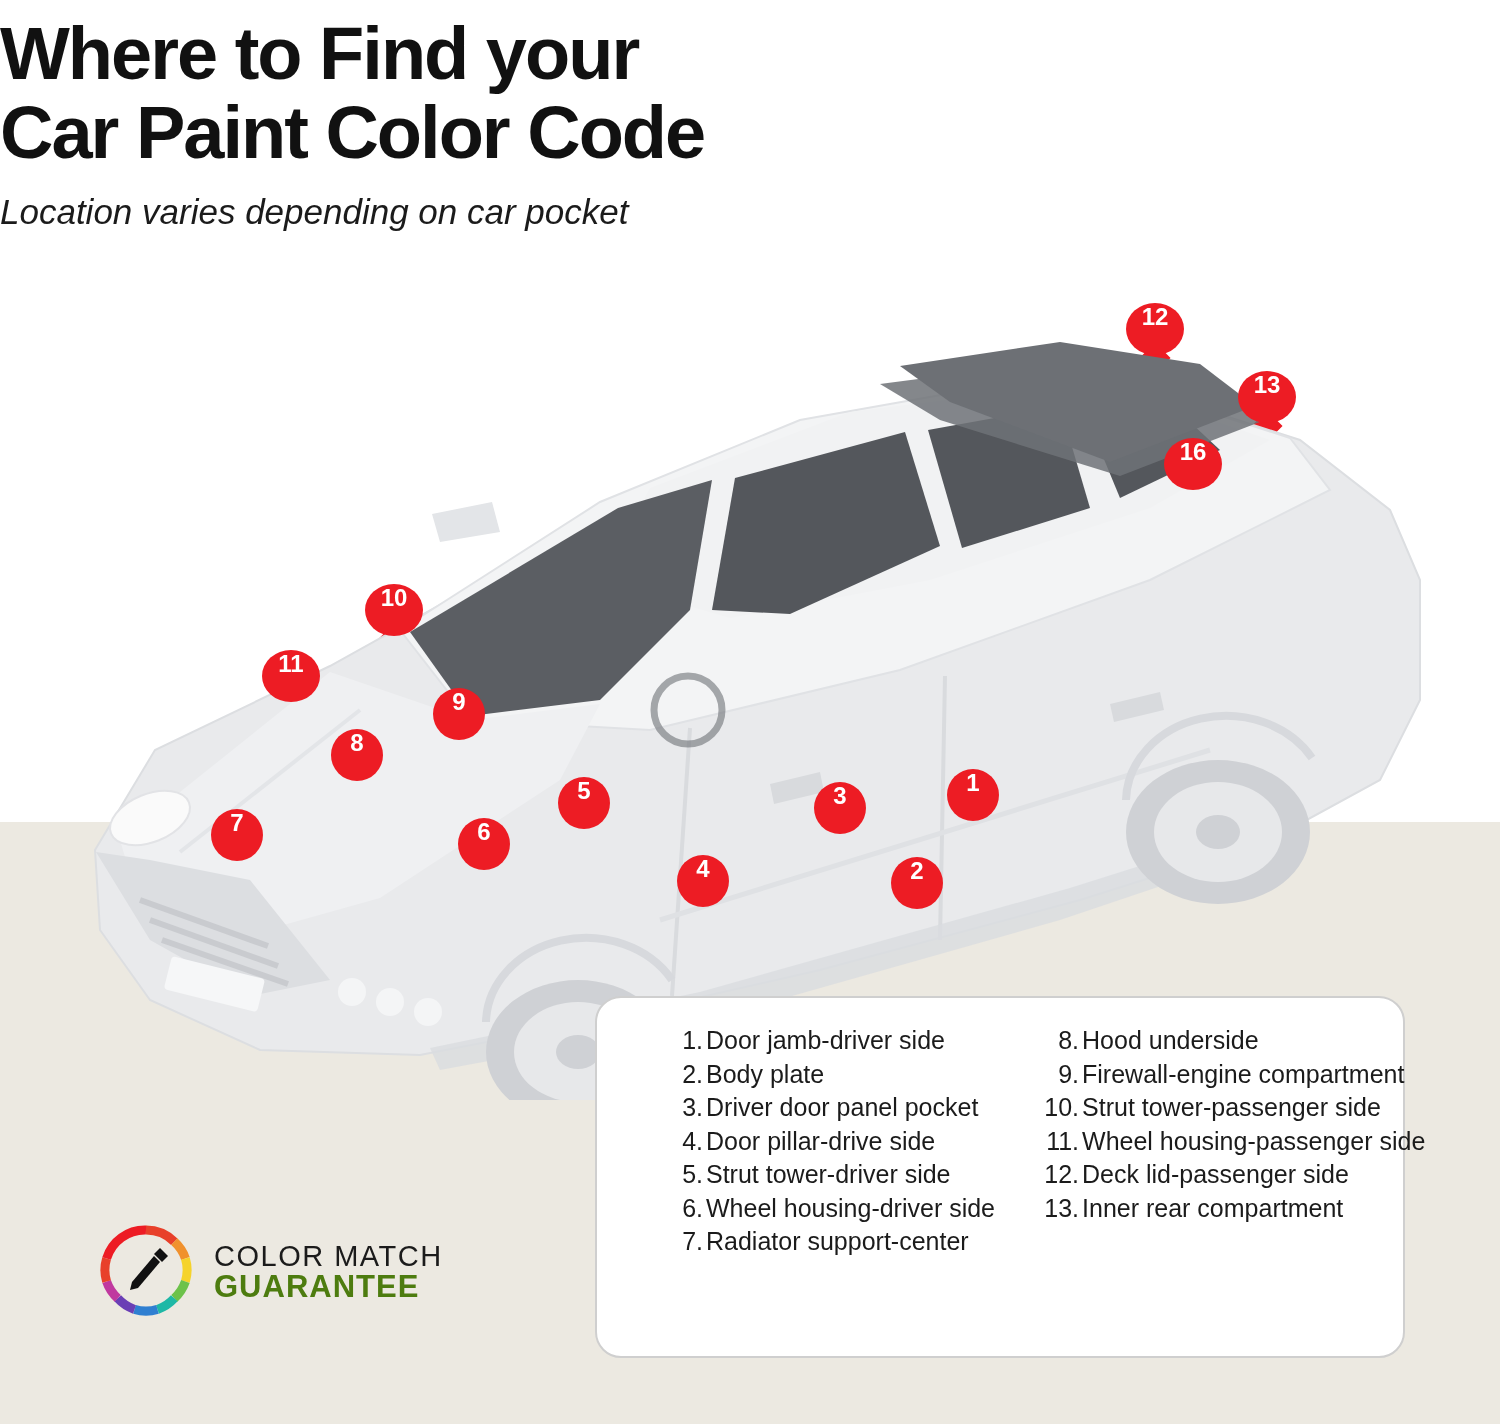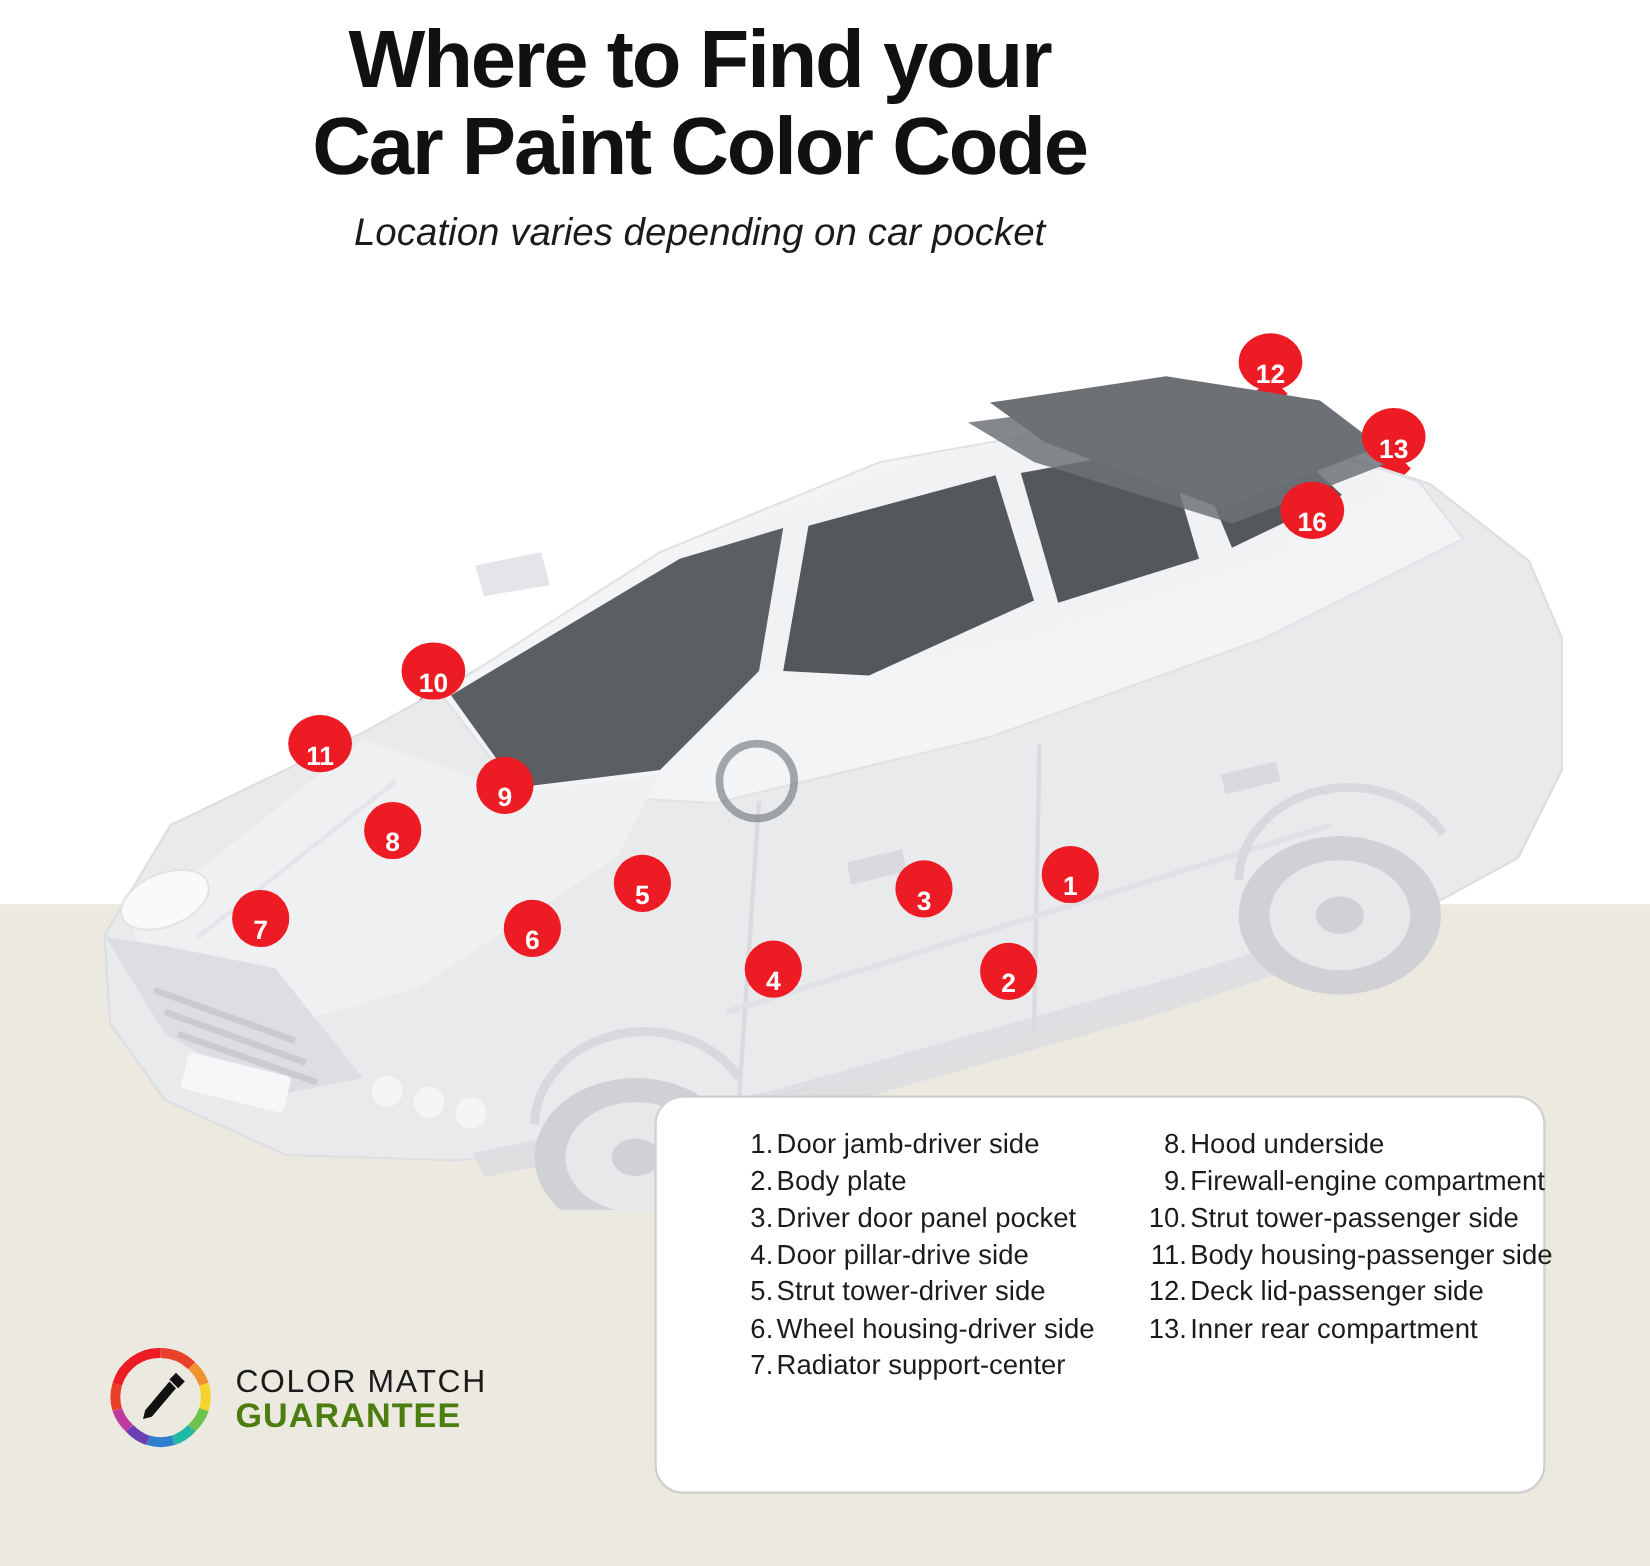--- a/index.html
+++ b/index.html
@@ -13,21 +13,20 @@
     font-family: "Liberation Sans", sans-serif;
     position: relative;
     overflow: hidden;
   }
 
   
   .header {
     position: absolute;
     top: 0; left: 0;
     width: 1272px;
-    text-align: center;
   }
   .title {
     margin: 0;
     padding-top: 14px;
     font-size: 74px;
     line-height: 1.07;
     font-weight: 800;
     letter-spacing: -2px;
     color: #111111;
   }
@@ -64,21 +63,21 @@
   .marker {
     position: absolute;
     width: 52px;
     height: 52px;
     border-radius: 50%;
     background: #ed1c24;
     color: #ffffff;
     font-size: 24px;
     font-weight: 700;
     display: flex;
-    align-items: flex-end;
+    align-items: flex-start;
     justify-content: center;
     box-sizing: border-box;
   }
   .marker::after {
     content: "";
     position: absolute;
     bottom: -14px;
     left: 50%;
     transform: translateX(-50%) rotate(45deg);
     width: 22px;
@@ -327,21 +326,21 @@
         <div class="legend-item">
           <span class="legend-num">9.</span>
           <span>Firewall-engine compartment</span>
         </div>
         <div class="legend-item">
           <span class="legend-num">10.</span>
           <span>Strut tower-passenger side</span>
         </div>
         <div class="legend-item">
           <span class="legend-num">11.</span>
-          <span>Body housing-passenger side</span>
+          <span>Wheel housing-passenger side</span>
         </div>
         <div class="legend-item">
           <span class="legend-num">12.</span>
           <span>Deck lid-passenger side</span>
         </div>
         <div class="legend-item">
           <span class="legend-num">13.</span>
           <span>Inner rear compartment</span>
         </div>
       </div>

